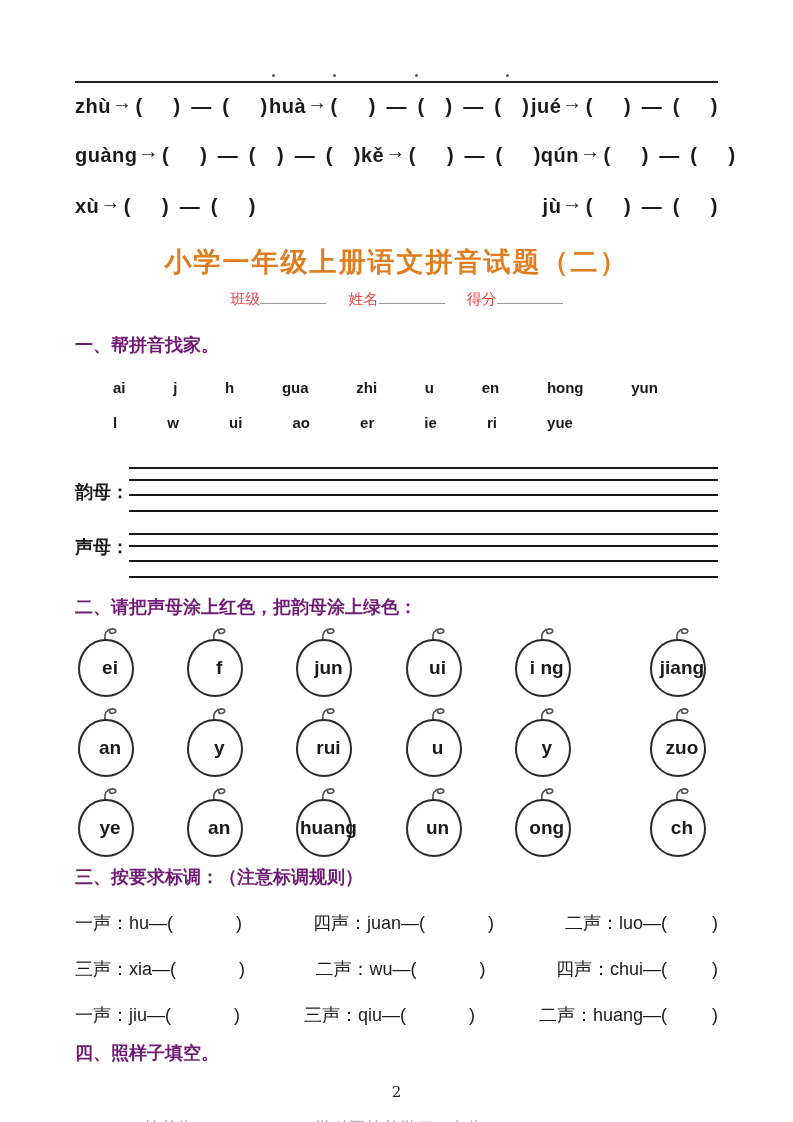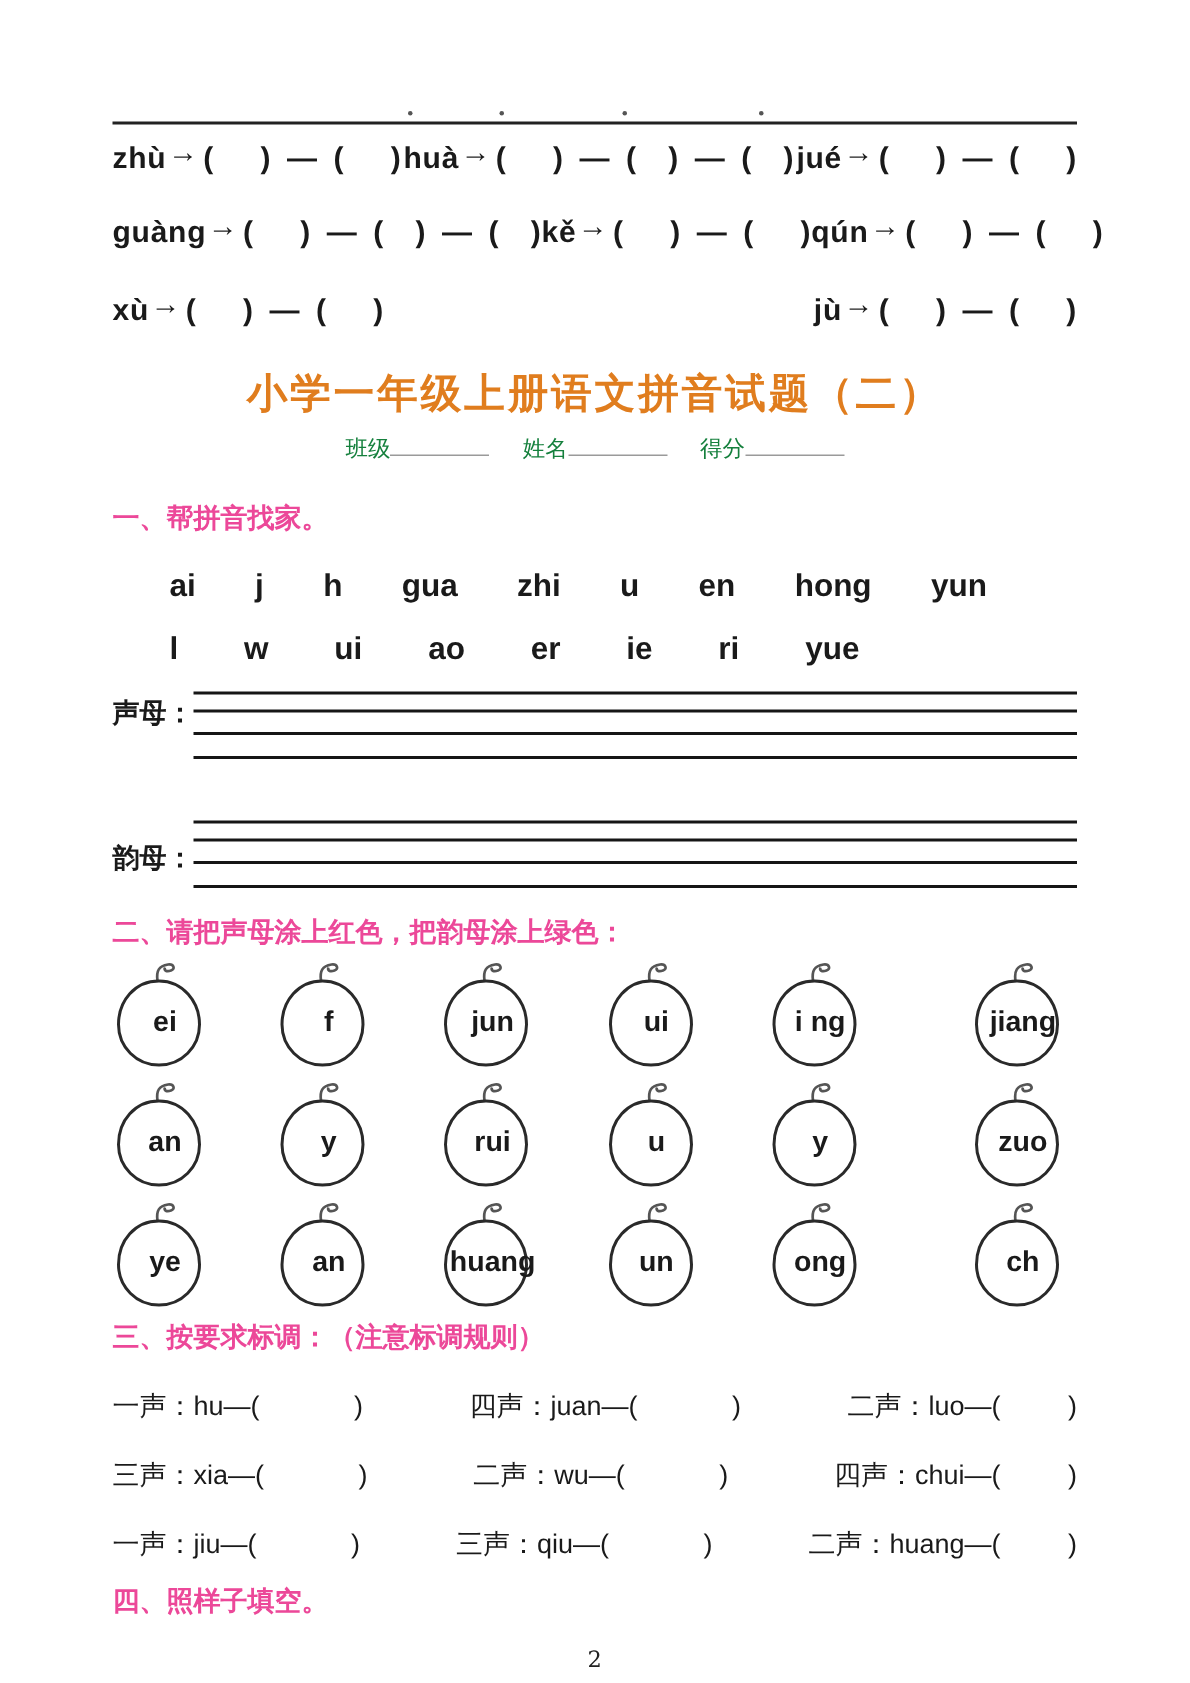--- a/index.html
+++ b/index.html
@@ -14,33 +14,33 @@
 
   
   .conv { margin-top:12px; }
   .conv-row { display:flex; justify-content:space-between; font-weight:700; font-size:20px; letter-spacing:.5px; white-space:nowrap; }
   .conv-row + .conv-row { margin-top:26px; }
   .conv-item .arrow { display:inline-block; transform:translateY(-4px); margin:0 3px 0 1px; font-weight:700; }
   .conv-item .blanks { font-weight:700; }
 
   
   .title { margin-top:24px; text-align:center; font-family:"DejaVu Serif","Liberation Serif",serif; font-weight:700; font-size:27px; letter-spacing:2px; color:#e07d1e; }
-  .info-line { margin-top:10px; text-align:center; color:#15803d; font-size:15px; }
+  .info-line { margin-top:10px; text-align:center; color:#ef4444; font-size:15px; }
   .ifield + .ifield { margin-left:18px; }
   .iblank { display:inline-block; width:66px; height:13px; border-bottom:1.5px solid #9a9a9a; }
 
   
-  .sec-h { font-weight:700; font-size:18px; color:#ec4899; }
+  .sec-h { font-weight:700; font-size:18px; color:#701a75; }
   .sec1h { margin-top:24px; }
   .sec2h { margin-top:12px; }
   .sec3h { margin-top:6px; }
   .sec4h { margin-top:14px; }
 
   
-  .letters-row { display:flex; justify-content:space-between; font-weight:700; font-size:21px; }
+  .letters-row { display:flex; justify-content:space-between; font-weight:700; font-size:15px; }
   .letters-row.r1 { width:545px; margin:22px 0 0 38px; }
   .letters-row.r2 { width:460px; margin:18px 0 0 38px; }
 
   
   .writing-block { position:relative; margin-top:16px; height:50px; }
   .writing-block.yunmu { margin-top:36px; }
   .writing-label { position:absolute; left:0; top:2px; font-weight:700; font-size:18px; }
   .writing-block.yunmu .writing-label { top:13px; }
   .writing-lines { margin-left:54px; }
   .wline { height:0; border-top:2px solid #161616; }
@@ -117,32 +117,32 @@
     <span>l</span>
     <span>w</span>
     <span>ui</span>
     <span>ao</span>
     <span>er</span>
     <span>ie</span>
     <span>ri</span>
     <span>yue</span>
   </div>
 
+  <div class="writing-block yunmu">
+    <span class="writing-label">韵母：</span>
+    <div class="writing-lines">
+      <div class="wline"></div>
+      <div class="wline"></div>
+      <div class="wline"></div>
+      <div class="wline"></div>
+    </div>
+  </div>
+
   <div class="writing-block shengmu">
     <span class="writing-label">声母：</span>
-    <div class="writing-lines">
-      <div class="wline"></div>
-      <div class="wline"></div>
-      <div class="wline"></div>
-      <div class="wline"></div>
-    </div>
-  </div>
-
-  <div class="writing-block yunmu">
-    <span class="writing-label">韵母：</span>
     <div class="writing-lines">
       <div class="wline"></div>
       <div class="wline"></div>
       <div class="wline"></div>
       <div class="wline"></div>
     </div>
   </div>
 
   <h2 class="sec-h sec2h">二、请把声母涂上红色，把韵母涂上绿色：</h2>
 

